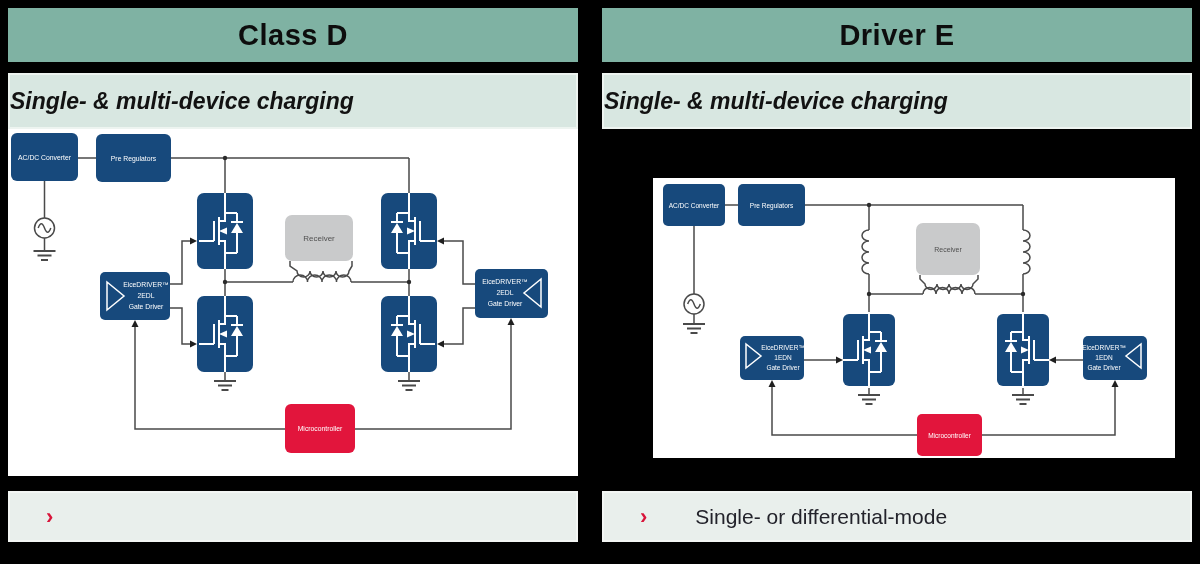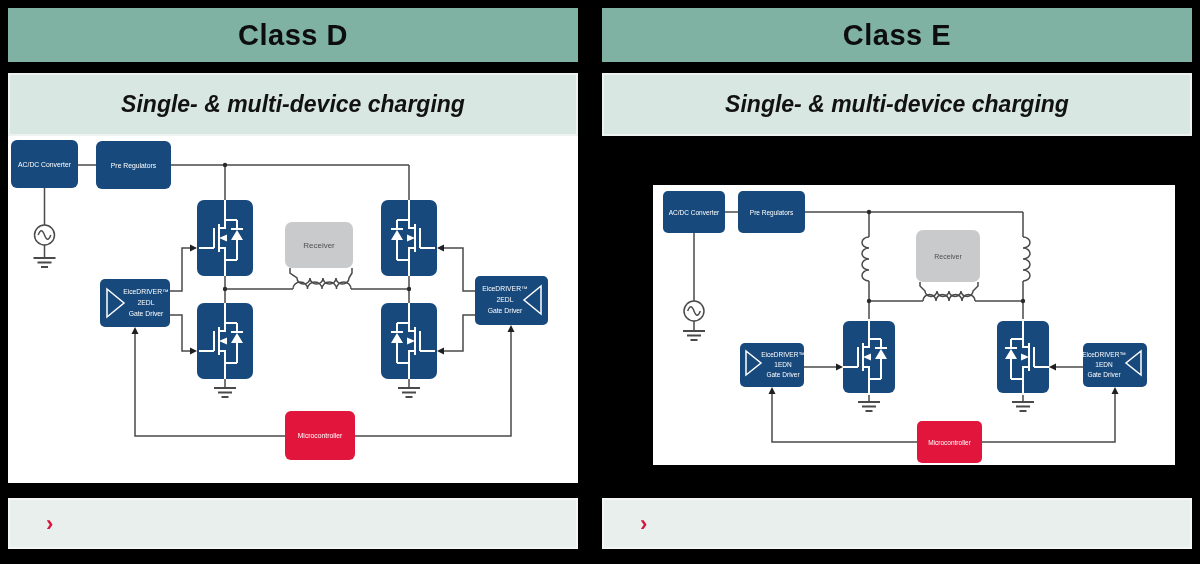--- a/index.html
+++ b/index.html
@@ -3,22 +3,22 @@
 <meta charset="utf-8">
 <style>
   html,body{margin:0;padding:0}
   body{width:1200px;height:564px;background:#000;position:relative;overflow:hidden;
        font-family:"Liberation Sans","DejaVu Sans",sans-serif;}
   .panel{position:absolute;top:8px;}
   #panelD{left:8px;width:570px;}
   #panelE{left:602px;width:590px;}
   .hdr{height:54px;background:#7fb2a3;display:flex;align-items:center;justify-content:center;}
   .hdr span{font-weight:bold;font-size:29px;color:#0d0d0d;letter-spacing:.5px;}
-  .sub{margin-top:11px;height:63px;background:#d8e7e1;border:2px solid #edf4f0;box-sizing:border-box;
-       display:flex;align-items:center;justify-content:center;}
+  .sub{margin-top:11px;height:56px;background:#d8e7e1;border:2px solid #edf4f0;box-sizing:border-box;
+       display:flex;align-items:center;}
   .sub span{font-weight:bold;font-style:italic;font-size:23px;color:#121212;}
   .diag{height:347px;background:#fff;position:relative;}
   #panelE .diag{background:#000;}
   #panelE .inner{position:absolute;left:51px;top:49px;width:522px;height:280px;background:#fff;}
   .bullet{margin-top:15px;height:51px;background:#e9efec;border:2px solid #f3f6f4;box-sizing:border-box;
           display:flex;align-items:center;font-size:21px;color:#23232b;}
   .bullet .mark{color:#d8143a;margin-left:36px;font-size:22px;font-weight:bold;line-height:1;}
   .bullet .txt{margin-left:48px;}
   svg{display:block;font-family:inherit;}
   .wire{stroke:#4a4a4a;stroke-width:1.5;fill:none;}
@@ -148,21 +148,21 @@
       </g>
     </svg>
   </div>
   <div class="bullet">
     <span class="mark">›</span>
   </div>
 </div>
 
 <div class="panel" id="panelE">
   <div class="hdr">
-    <span>Class E</span>
+    <span>Driver E</span>
   </div>
   <div class="sub">
     <span>Single- &amp; multi-device charging</span>
   </div>
   <div class="diag">
     <div class="inner">
       <svg width="522" height="280" viewBox="0 0 522 280">
         <defs>
           <g id="mosSym2">
             <path class="mos" d="M20,-8 V12 M20,12 H32 M14,20 H20 V12 M14,16 V44 M9,20 V40 M9,40 H-6 M14,40 H20 V52 M20,52 H32 M20,52 V68 M32,12 V21 M26,21 H38 M32,32 V52"></path>
@@ -255,14 +255,15 @@
 
         <g>
           <rect class="redblk" x="264" y="236" width="65" height="42" rx="5"></rect>
           <text class="wt t65" x="296.5" y="260">Microcontroller</text>
         </g>
       </svg>
     </div>
   </div>
   <div class="bullet">
     <span class="mark">›</span>
+    <span class="txt">Single- or differential-mode</span>
   </div>
 </div>
 
 </body></html>

